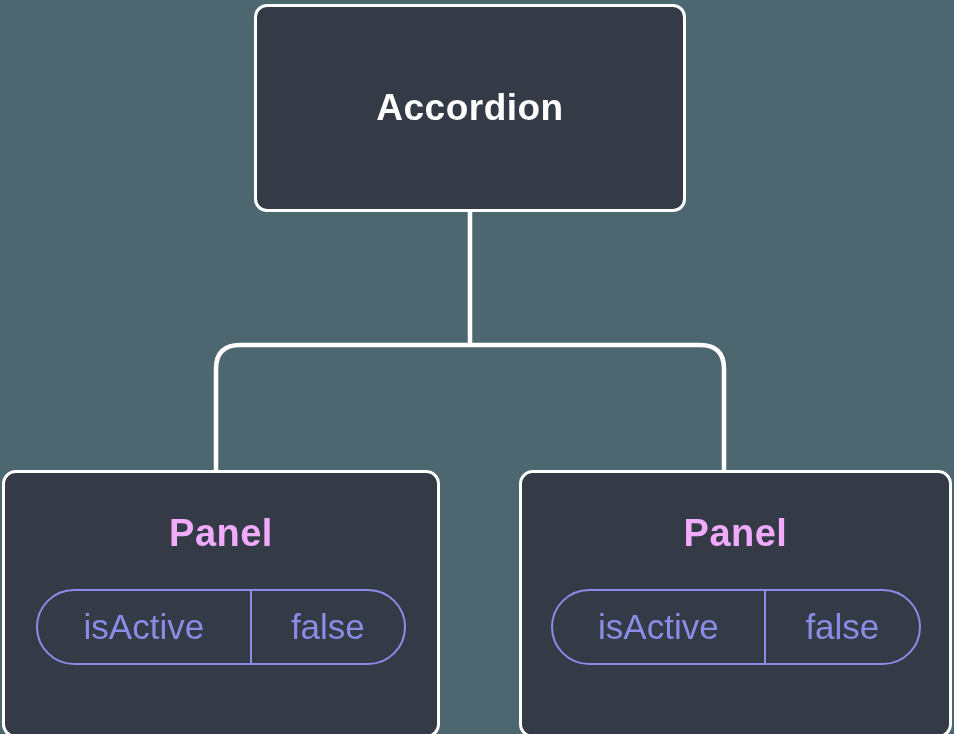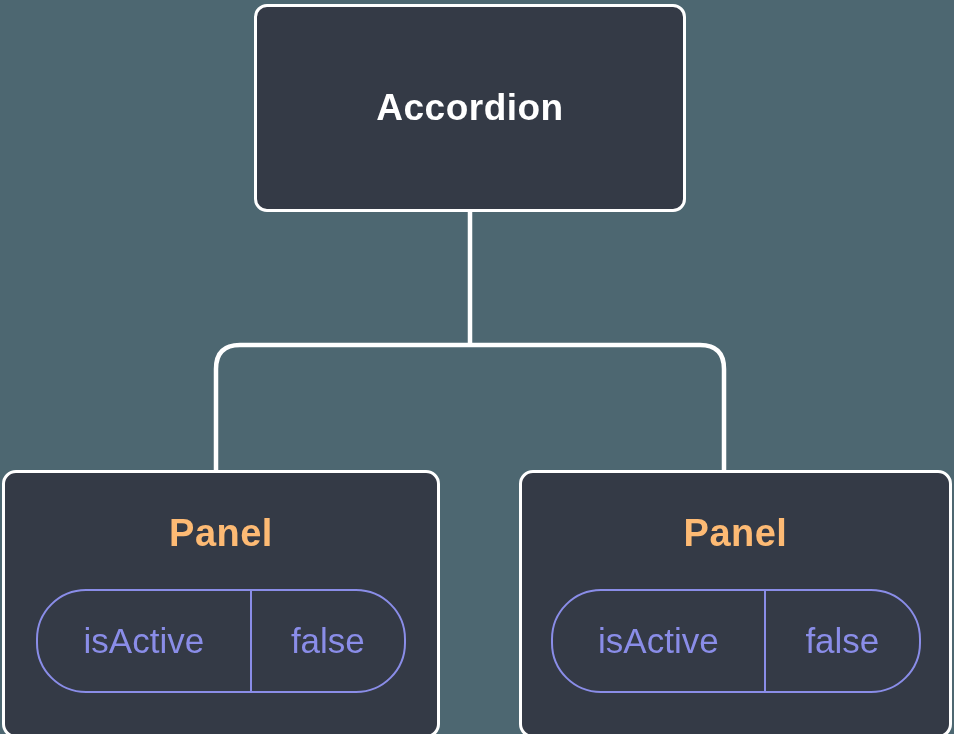--- a/index.html
+++ b/index.html
@@ -45,31 +45,31 @@
     height: 268px;
     border-radius: 14px;
     display: flex;
     flex-direction: column;
     align-items: center;
     padding-top: 36px;
   }
   .panel-left  { left: 2px;   width: 438px; }
   .panel-right { left: 519px; width: 433px; }
   .node-title {
-    color: #fdba74;
+    color: #f0abfc;
     font-size: 38px;
     font-weight: 600;
     line-height: 48px;
     letter-spacing: 0.5px;
   }
   .state-pill {
     box-sizing: border-box;
     margin-top: 32px;
     width: 370px;
-    height: 104px;
+    height: 76px;
     border: 2px solid #8a8de8;
     border-radius: 50px;
     display: flex;
     overflow: hidden;
     color: #8a8de8;
     font-size: 35px;
   }
   .pill-cell {
     display: flex;
     align-items: center;

